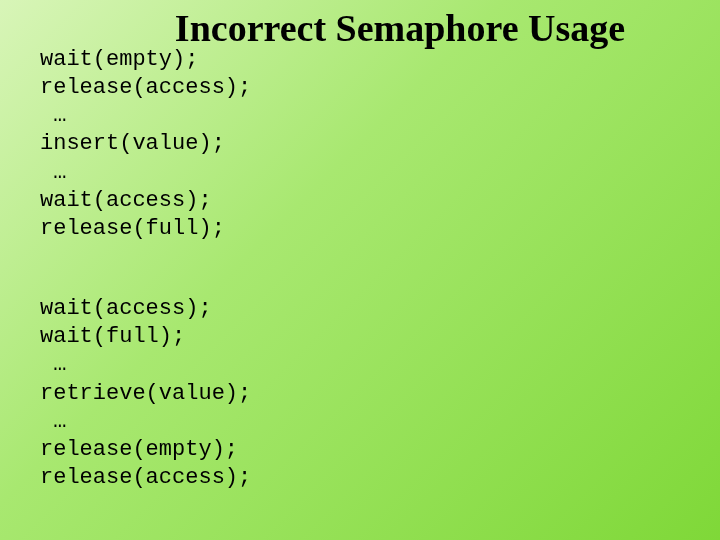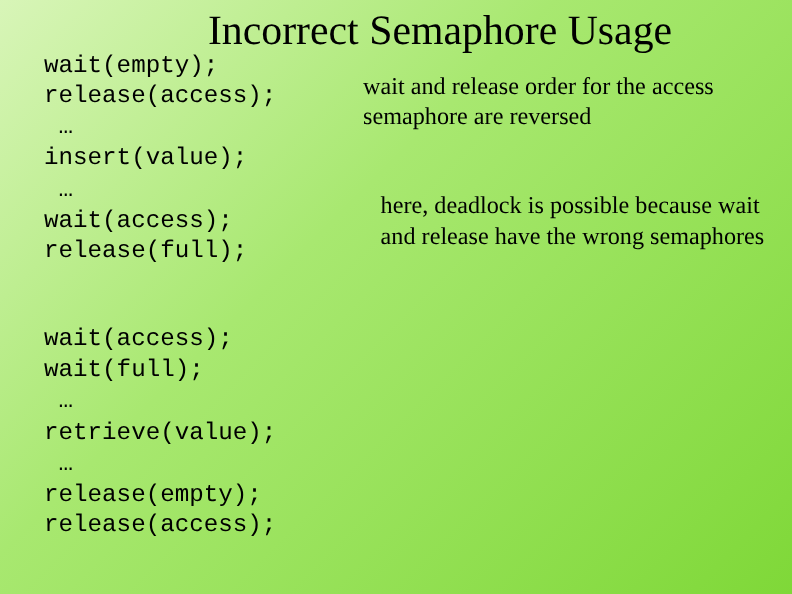--- a/index.html
+++ b/index.html
@@ -10,21 +10,21 @@
     font-family: "Times New Roman", Times, serif;
     color: #000;
     overflow: hidden;
     position: relative;
   }
   .title {
     font-size: 38px;
     text-align: center;
     padding-top: 6px;
     padding-left: 80px;
-    font-weight: normal;
+    font-weight: bold;
   }
   .content {
     display: flex;
     padding: 0 20px 0 24px;
     margin-top: -4px;
   }
   .left {
     width: 280px;
     flex-shrink: 0;
     margin-left: 16px;
@@ -73,16 +73,14 @@
 release(full);</div>
     <div class="code code-block2">wait(access);
 wait(full);
  …
 retrieve(value);
  …
 release(empty);
 release(access);</div>
   </div>
   <div class="right">
-    <div class="explain explain1">wait and release order for the access semaphore are reversed</div>
-    <div class="explain explain3">here, deadlock is possible because wait and release have the wrong semaphores</div>
   </div>
 </div>
 
 </body></html>

